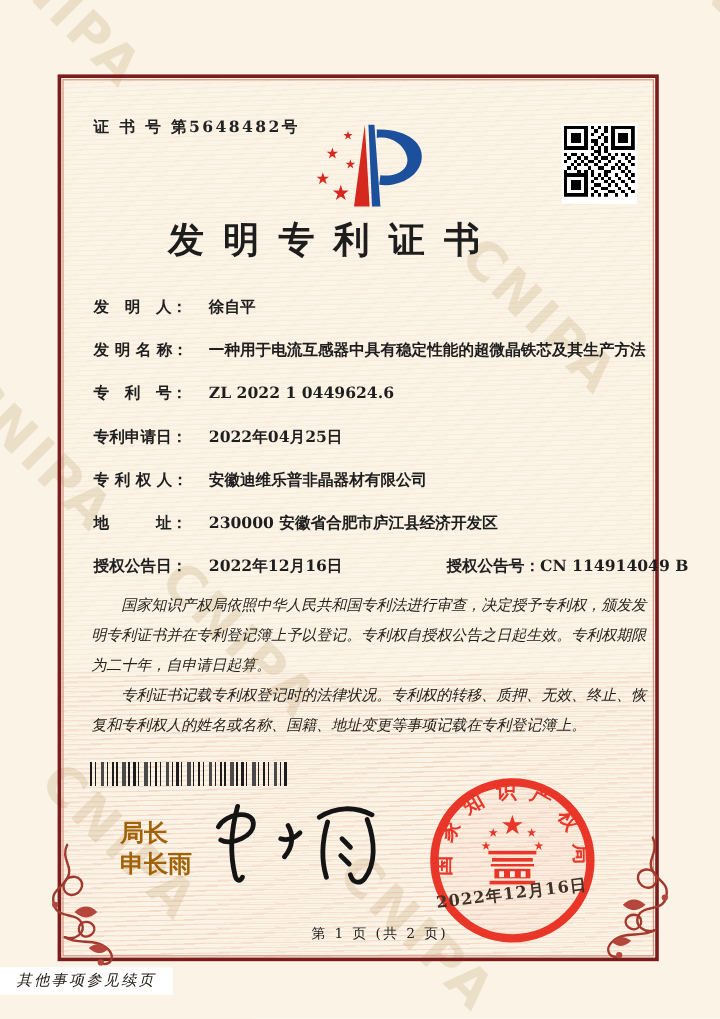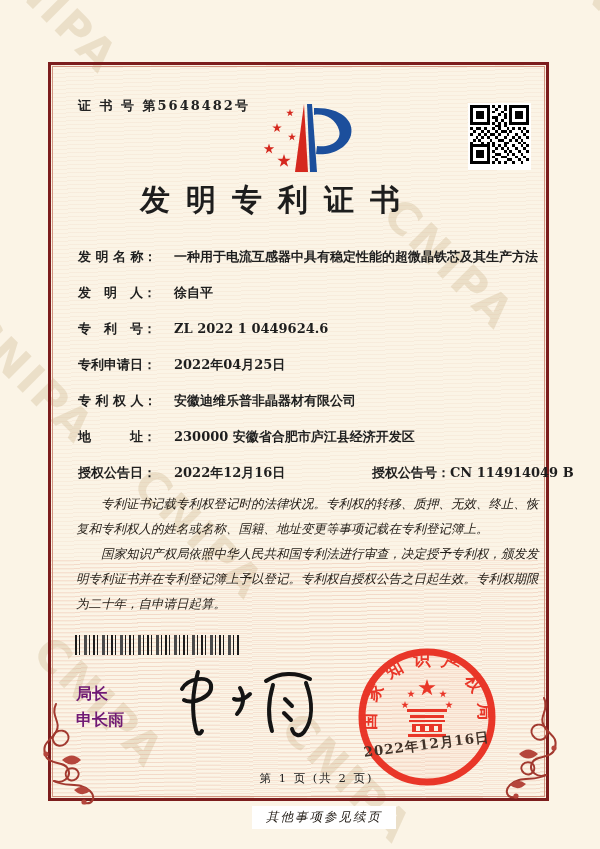--- a/index.html
+++ b/index.html
@@ -65,33 +65,33 @@
   .barcode {
     position:absolute; left:75px; top:635px; width:165px; height:20px; z-index:3;
     background:repeating-linear-gradient(90deg,
       #1c1c1c 0 2px, transparent 2px 4px,
       #1c1c1c 4px 5px, transparent 5px 9px,
       #4a4a4a 9px 12px, transparent 12px 14px,
       #1c1c1c 14px 15px, transparent 15px 18px);
   }
   
   .signer {
-    position:absolute; left:76px; top:681px; z-index:3;
+    position:absolute; left:100px; top:681px; z-index:3;
     font-family:"DejaVu Sans","Liberation Sans",sans-serif;
-    font-size:16px; font-weight:bold; color:#701a75; line-height:26px;
+    font-size:20px; font-weight:bold; color:#a16207; line-height:26px;
   }
   .signature { position:absolute; left:168px; top:658px; z-index:4; }
   
   .seal { position:absolute; left:352px; top:645px; z-index:4; opacity:.93; }
   
   .page-num {
     position:absolute; left:0; top:771px; width:600px; z-index:3;
     text-align:center; font-size:11.5px; color:#222; letter-spacing:2px;padding-left:33px;
   }
-  .cont-note-wrap { position:absolute; left:0; top:806px; width:600px; text-align:center; z-index:3;padding-left:48px; }
+  .cont-note-wrap { position:absolute; left:0; top:806px; width:600px; text-align:left; z-index:3; }
   .cont-note {
     display:inline-block; background:#ffffff; padding:3px 14px;
     font-size:12.5px; color:#26201a; letter-spacing:2px; font-style:italic;
   }
   .flourish { position:absolute; z-index:3; }
   .fl-bl { left:32px; top:702px; }
   .fl-br { left:488px; top:696px; transform:scaleX(-1); }
 </style>
 </head>
 <body>
@@ -151,46 +151,46 @@
           <rect x="2" y="16" width="3" height="3"></rect>
         <path d="M8 0h1v1h-1zM10 0h1v1h-1zM12 0h1v1h-1zM9 1h1v1h-1zM12 1h1v1h-1zM8 2h1v1h-1zM11 2h1v1h-1zM10 3h1v1h-1zM12 3h1v1h-1zM8 4h1v1h-1zM9 4h1v1h-1zM12 4h1v1h-1zM9 5h1v1h-1zM11 5h1v1h-1zM8 6h1v1h-1zM10 6h1v1h-1zM12 6h1v1h-1zM9 7h1v1h-1zM10 7h1v1h-1zM12 7h1v1h-1zM0 8h1v1h-1zM2 8h1v1h-1zM3 8h1v1h-1zM5 8h1v1h-1zM8 8h1v1h-1zM10 8h1v1h-1zM13 8h1v1h-1zM15 8h1v1h-1zM17 8h1v1h-1zM19 8h1v1h-1zM1 9h1v1h-1zM4 9h1v1h-1zM6 9h1v1h-1zM9 9h1v1h-1zM11 9h1v1h-1zM12 9h1v1h-1zM14 9h1v1h-1zM18 9h1v1h-1zM20 9h1v1h-1zM0 10h1v1h-1zM3 10h1v1h-1zM5 10h1v1h-1zM7 10h1v1h-1zM8 10h1v1h-1zM10 10h1v1h-1zM13 10h1v1h-1zM16 10h1v1h-1zM19 10h1v1h-1zM2 11h1v1h-1zM4 11h1v1h-1zM6 11h1v1h-1zM9 11h1v1h-1zM12 11h1v1h-1zM15 11h1v1h-1zM17 11h1v1h-1zM20 11h1v1h-1zM1 12h1v1h-1zM3 12h1v1h-1zM7 12h1v1h-1zM10 12h1v1h-1zM11 12h1v1h-1zM14 12h1v1h-1zM16 12h1v1h-1zM18 12h1v1h-1zM0 13h1v1h-1zM4 13h1v1h-1zM6 13h1v1h-1zM8 13h1v1h-1zM12 13h1v1h-1zM13 13h1v1h-1zM17 13h1v1h-1zM19 13h1v1h-1zM8 14h1v1h-1zM10 14h1v1h-1zM12 14h1v1h-1zM15 14h1v1h-1zM18 14h1v1h-1zM20 14h1v1h-1zM9 15h1v1h-1zM11 15h1v1h-1zM13 15h1v1h-1zM16 15h1v1h-1zM19 15h1v1h-1zM8 16h1v1h-1zM12 16h1v1h-1zM14 16h1v1h-1zM17 16h1v1h-1zM20 16h1v1h-1zM9 17h1v1h-1zM10 17h1v1h-1zM13 17h1v1h-1zM15 17h1v1h-1zM18 17h1v1h-1zM8 18h1v1h-1zM11 18h1v1h-1zM12 18h1v1h-1zM16 18h1v1h-1zM19 18h1v1h-1zM9 19h1v1h-1zM13 19h1v1h-1zM14 19h1v1h-1zM17 19h1v1h-1zM20 19h1v1h-1zM8 20h1v1h-1zM10 20h1v1h-1zM12 20h1v1h-1zM15 20h1v1h-1zM18 20h1v1h-1z"></path>
       </g>
     </svg>
   </div>
 
   <div class="title">发明专利证书</div>
 
   <div class="fields">
     <div class="frow">
+      <span class="flabel">发　明　人：</span><span class="fvalue">徐自平</span>
+    </div>
+    <div class="frow">
       <span class="flabel">发 明 名 称：</span><span class="fvalue">一种用于电流互感器中具有稳定性能的超微晶铁芯及其生产方法</span>
-    </div>
-    <div class="frow">
-      <span class="flabel">发　明　人：</span><span class="fvalue">徐自平</span>
     </div>
     <div class="frow">
       <span class="flabel">专　利　号：</span><span class="fvalue">ZL 2022 1 0449624.6</span>
     </div>
     <div class="frow">
       <span class="flabel">专利申请日：</span><span class="fvalue">2022年04月25日</span>
     </div>
     <div class="frow">
       <span class="flabel">专 利 权 人：</span><span class="fvalue">安徽迪维乐普非晶器材有限公司</span>
     </div>
     <div class="frow">
       <span class="flabel">地　　　址：</span><span class="fvalue">230000 安徽省合肥市庐江县经济开发区</span>
     </div>
     <div class="frow">
       <span class="flabel">授权公告日：</span><span class="fvalue">2022年12月16日</span>
       <span class="fpair2"><span>授权公告号：</span><span>CN 114914049 B</span></span>
     </div>
   </div>
 
   <div class="paras">
+    <p>国家知识产权局依照中华人民共和国专利法进行审查，决定授予专利权，颁发发明专利证书并在专利登记簿上予以登记。专利权自授权公告之日起生效。专利权期限为二十年，自申请日起算。</p>
     <p>专利证书记载专利权登记时的法律状况。专利权的转移、质押、无效、终止、恢复和专利权人的姓名或名称、国籍、地址变更等事项记载在专利登记簿上。</p>
-    <p>国家知识产权局依照中华人民共和国专利法进行审查，决定授予专利权，颁发发明专利证书并在专利登记簿上予以登记。专利权自授权公告之日起生效。专利权期限为二十年，自申请日起算。</p>
   </div>
 
   <div class="barcode"></div>
 
   <div class="signer">
     <div>局长</div>
     <div>申长雨</div>
   </div>
 
   <div class="signature">

